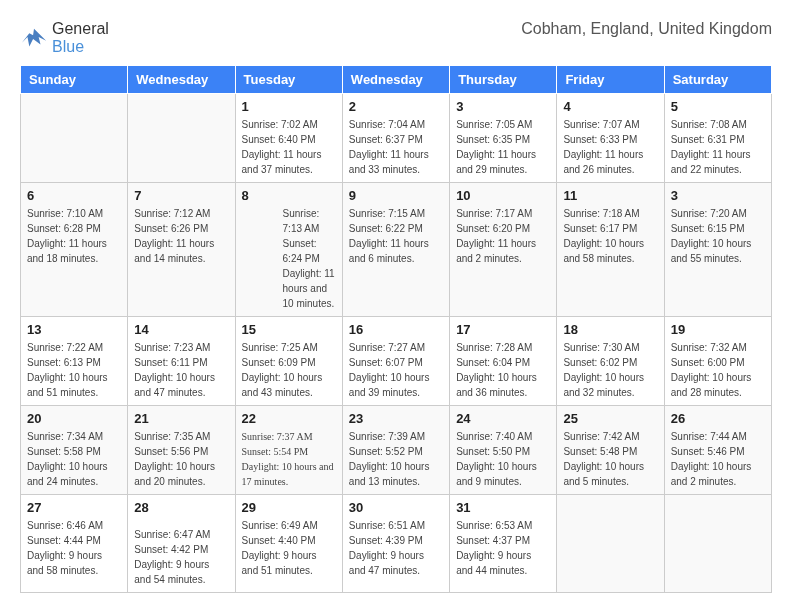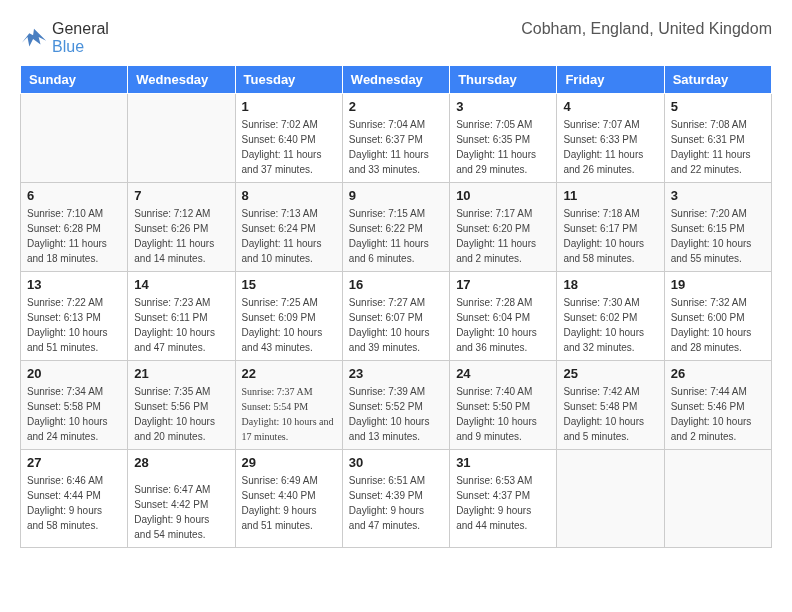--- a/index.html
+++ b/index.html
@@ -163,21 +163,21 @@
 Daylight: 11 hours and 18 minutes.</div>
         </td>
         <td>
           <div class="day-num">7</div>
           <div class="day-info" style="white-space: pre-line;">Sunrise: 7:12 AM
 Sunset: 6:26 PM
 Daylight: 11 hours and 14 minutes.</div>
         </td>
         <td>
           <div class="day-num">8</div>
-          <div class="day-info" style="white-space: pre-line;">Sunrise: 7:13 AM
+          <div class="day-info" style="white-space: pre-line; margin-left: 41px;">Sunrise: 7:13 AM
 Sunset: 6:24 PM
 Daylight: 11 hours and 10 minutes.</div>
         </td>
         <td>
           <div class="day-num">9</div>
           <div class="day-info" style="white-space: pre-line;">Sunrise: 7:15 AM
 Sunset: 6:22 PM
 Daylight: 11 hours and 6 minutes.</div>
         </td>
         <td>

